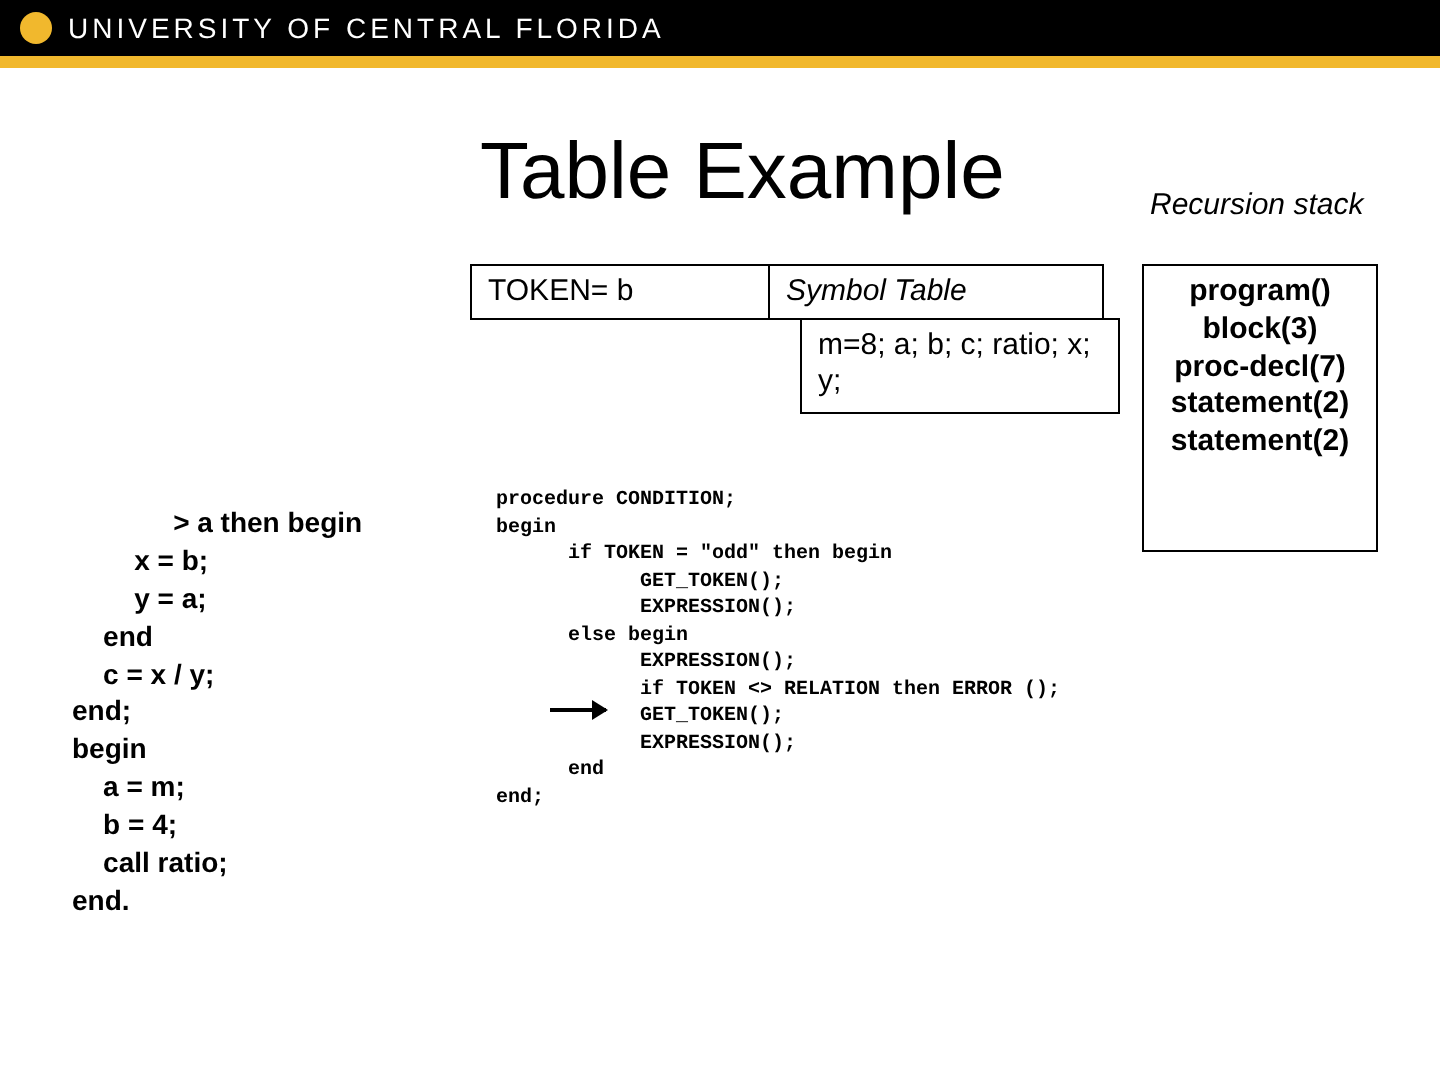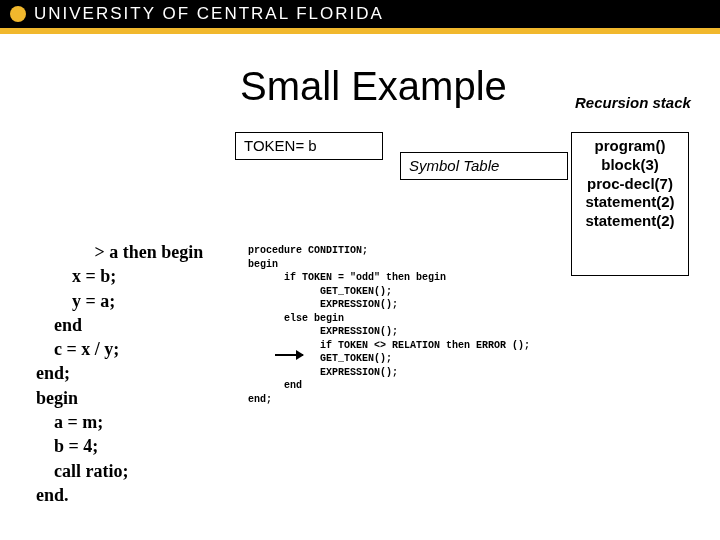--- a/index.html
+++ b/index.html
@@ -12,21 +12,21 @@
     color: #000;
     overflow: hidden;
   }
   .topbar {
     background: #000;
     color: #fff;
     height: 28px;
     display: flex;
     align-items: center;
     padding-left: 10px;
-    font-size: 17px;
+    font-size: 14px;
     letter-spacing: 2px;
     font-weight: 500;
   }
   .topbar .logo {
     width: 16px;
     height: 16px;
     background: #f1b82d;
     border-radius: 50%;
     margin-right: 8px;
     flex: 0 0 auto;
@@ -47,66 +47,65 @@
     font-family: "Calibri Light", "Segoe UI Light", "Helvetica Neue", Arial, sans-serif;
     font-size: 40px;
     font-weight: 400;
   }
   .recursion-label {
     position: absolute;
     top: 60px;
     left: 575px;
     font-size: 15px;
     font-style: italic;
-    font-weight: 700;
+    font-weight: 400;
   }
   .box {
     position: absolute;
     border: 1.5px solid #000;
     background: #fff;
     padding: 4px 8px;
     font-size: 15px;
     line-height: 1.2;
     box-sizing: border-box;
   }
   .token-box {
     top: 98px;
     left: 235px;
-    width: 148px;
+    width: 160px;
     height: 28px;
   }
   .symbol-header {
     top: 98px;
-    left: 400px;
+    left: 384px;
     width: 168px;
     height: 28px;
     font-style: italic;
-    margin-top: 20px;
   }
   .symbol-body {
     top: 125px;
     left: 400px;
     width: 160px;
     height: 48px;
   }
   .stack-box {
     top: 98px;
     left: 571px;
     width: 118px;
     height: 144px;
     font-weight: 600;
     text-align: center;
   }
   .stack-box div { line-height: 1.25; }
   .code-left {
     position: absolute;
-    top: 206px;
+    top: 218px;
     left: 36px;
-    font-family: Liberation Serif, serif;
-    font-size: 18px;
+    font-family: Liberation Sans, sans-serif;
+    font-size: 14px;
     font-weight: 600;
     line-height: 1.35;
     white-space: pre;
   }
   .code-right {
     position: absolute;
     top: 210px;
     left: 248px;
     font-family: Liberation Mono, monospace;
     font-size: 10px;
@@ -138,30 +137,33 @@
 <body>
 
 <div class="topbar">
   <span class="logo"></span>
   <span>UNIVERSITY OF CENTRAL FLORIDA</span>
 </div>
 <div class="goldbar"></div>
 
 <div class="content">
 
-  <div class="title">Small Example</div>
+  <div class="title">Table Example</div>
 
   <div class="recursion-label">Recursion stack</div>
 
   <div class="box token-box">
     <span>TOKEN= b</span>
   </div>
 
   <div class="box symbol-header">
     <span>Symbol Table</span>
+  </div>
+  <div class="box symbol-body">
+    <span>m=8; a; b; c; ratio; x; y;</span>
   </div>
 
   <div class="box stack-box">
     <div>program()</div>
     <div>block(3)</div>
     <div>proc-decl(7)</div>
     <div>statement(2)</div>
     <div>statement(2)</div>
   </div>
 

